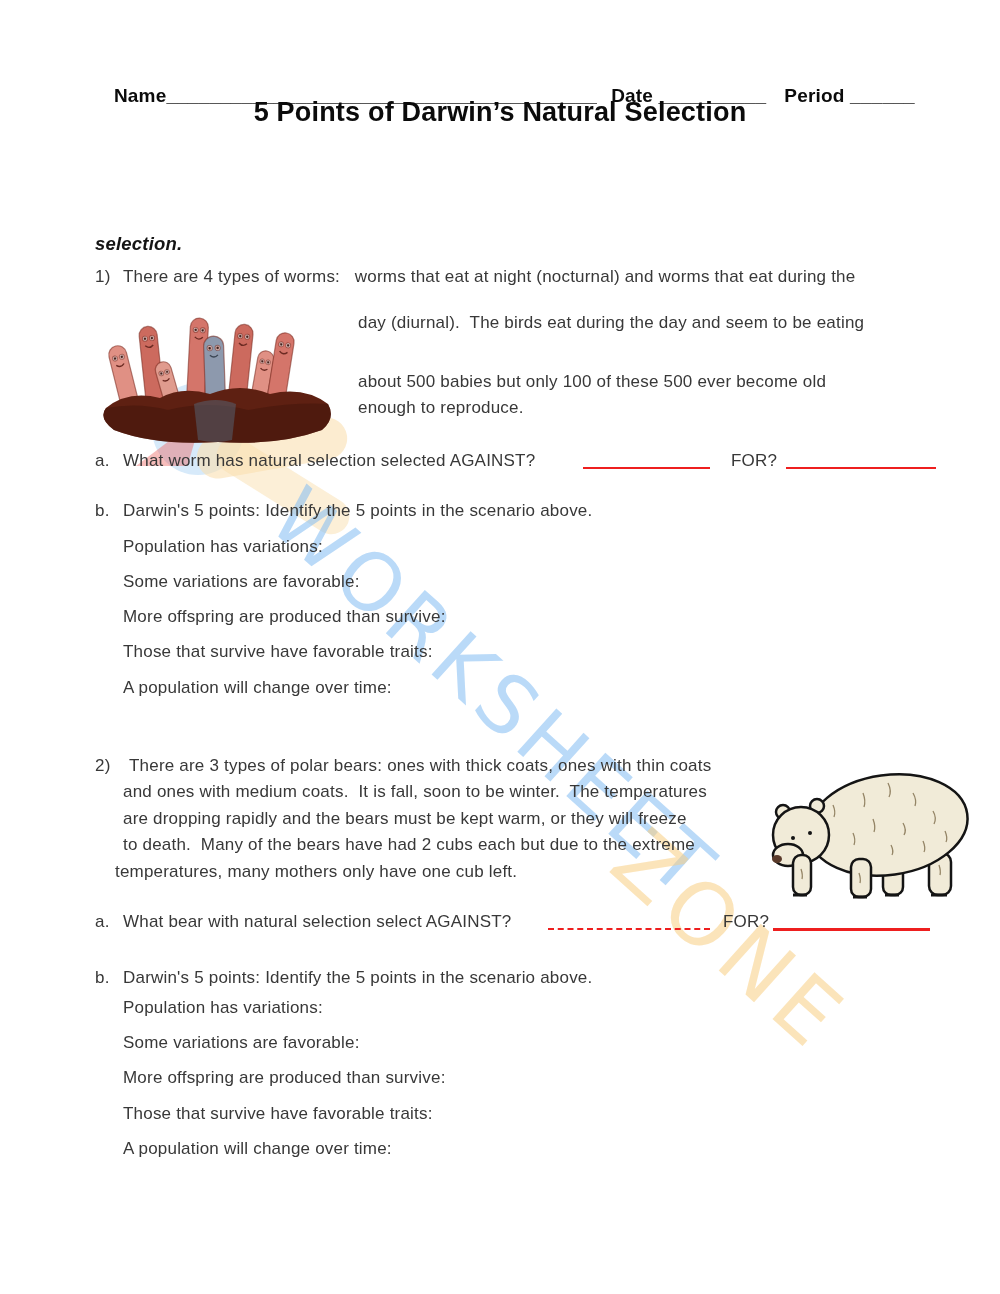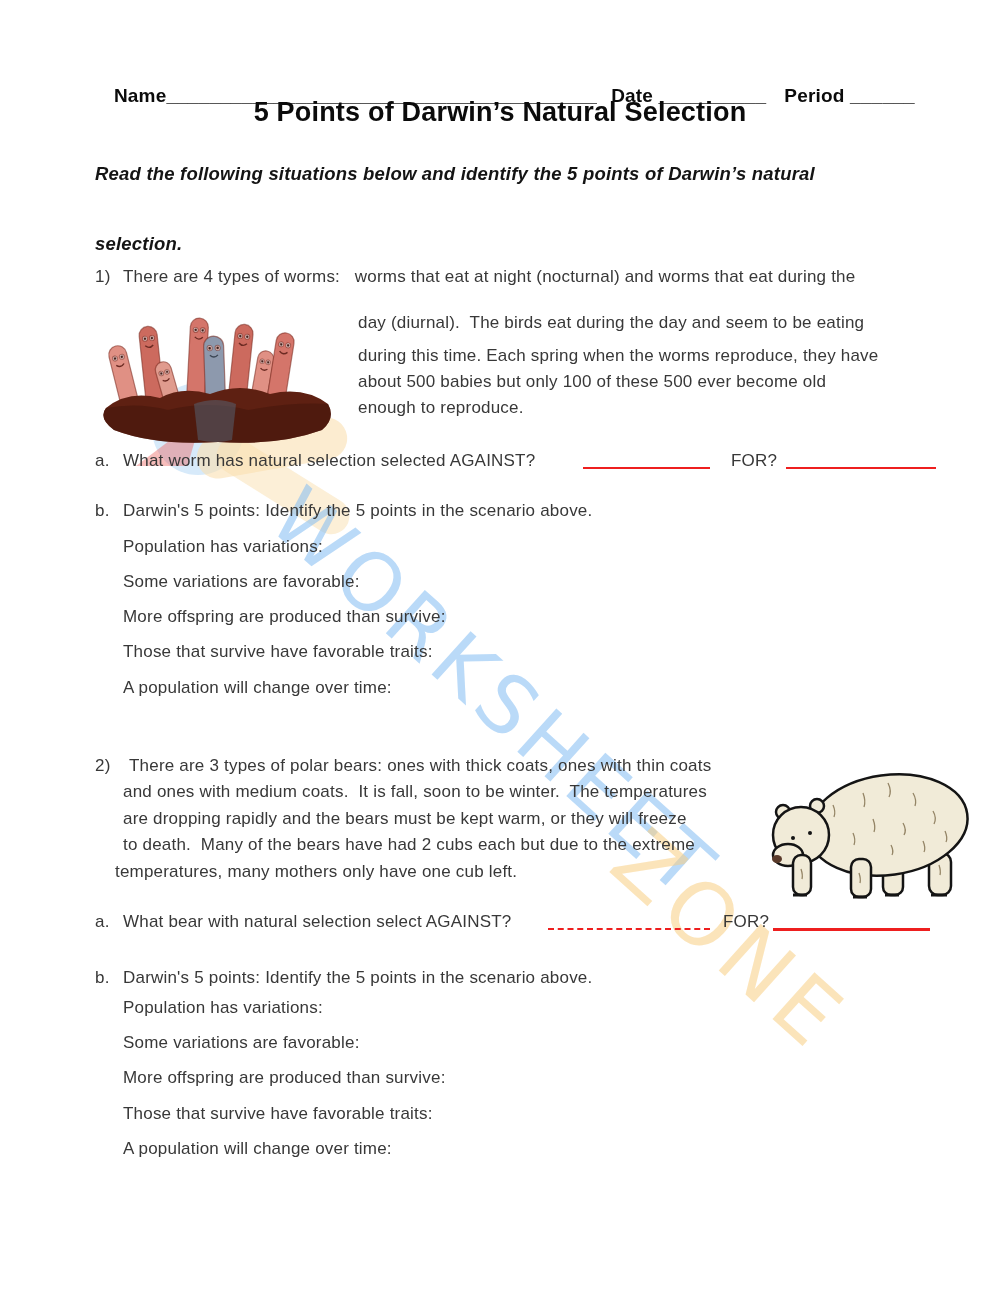--- a/index.html
+++ b/index.html
@@ -56,27 +56,25 @@
   </div>
 
   <div class="content">
 
     <div class="abs hdr" style="left:81px;top:63px;">
       <span>Name</span><span>________________________________________</span><span class="gap-date">Date</span> <span>__________</span><span class="gap-period">Period</span> <span>______</span>
     </div>
 
     <div class="abs title">5 Points of Darwin’s Natural Selection</div>
 
-    <div class="abs instr" style="left:95px;top:163px;">Read the following situations below and identify the 5 points of Darwin’s natural</div>
     <div class="abs instr" style="left:95px;top:193px;margin-top:40px;">selection.</div>
 
     <div class="abs body-line" style="left:95px;top:266px;">1)</div>
     <div class="abs body-line" style="left:123px;top:266px;">There are 4 types of worms:   worms that eat at night (nocturnal) and worms that eat during the</div>
     <div class="abs body-line" style="left:358px;top:293px;margin-top:19px;">day (diurnal).  The birds eat during the day and seem to be eating</div>
-    <div class="abs body-line" style="left:358px;top:345px;">during this time. Each spring when the worms reproduce, they have</div>
     <div class="abs body-line" style="left:358px;top:371px;">about 500 babies but only 100 of these 500 ever become old</div>
     <div class="abs body-line" style="left:358px;top:397px;">enough to reproduce.</div>
 
     <div class="fig" style="left:98px;top:292px;">
       <svg width="240" height="160" viewBox="0 0 240 160">
         <g stroke="rgba(120,40,30,0.55)" stroke-width="1.2">
           <g transform="translate(34,120) rotate(-14)">
               <rect x="-9" y="-68" width="18" height="82" rx="9" fill="#e09084"></rect>
               <circle cx="-3.5" cy="-56" r="2.4" fill="#fff"></circle>
               <circle cx="3.5" cy="-56" r="2.4" fill="#fff"></circle>

